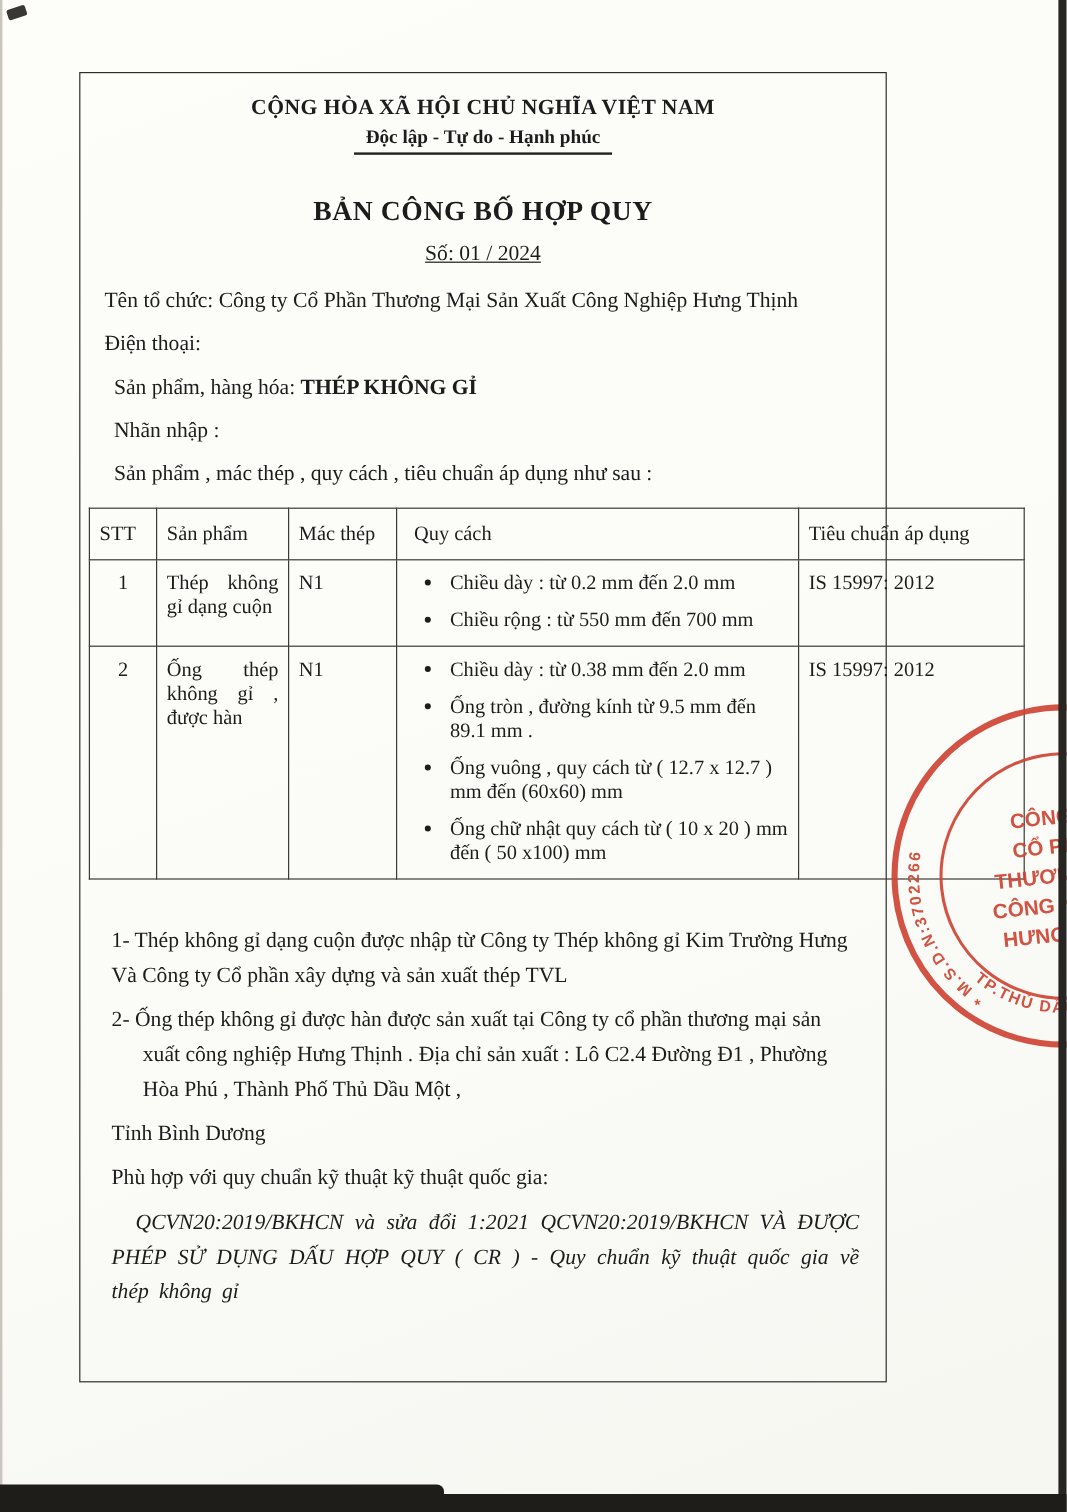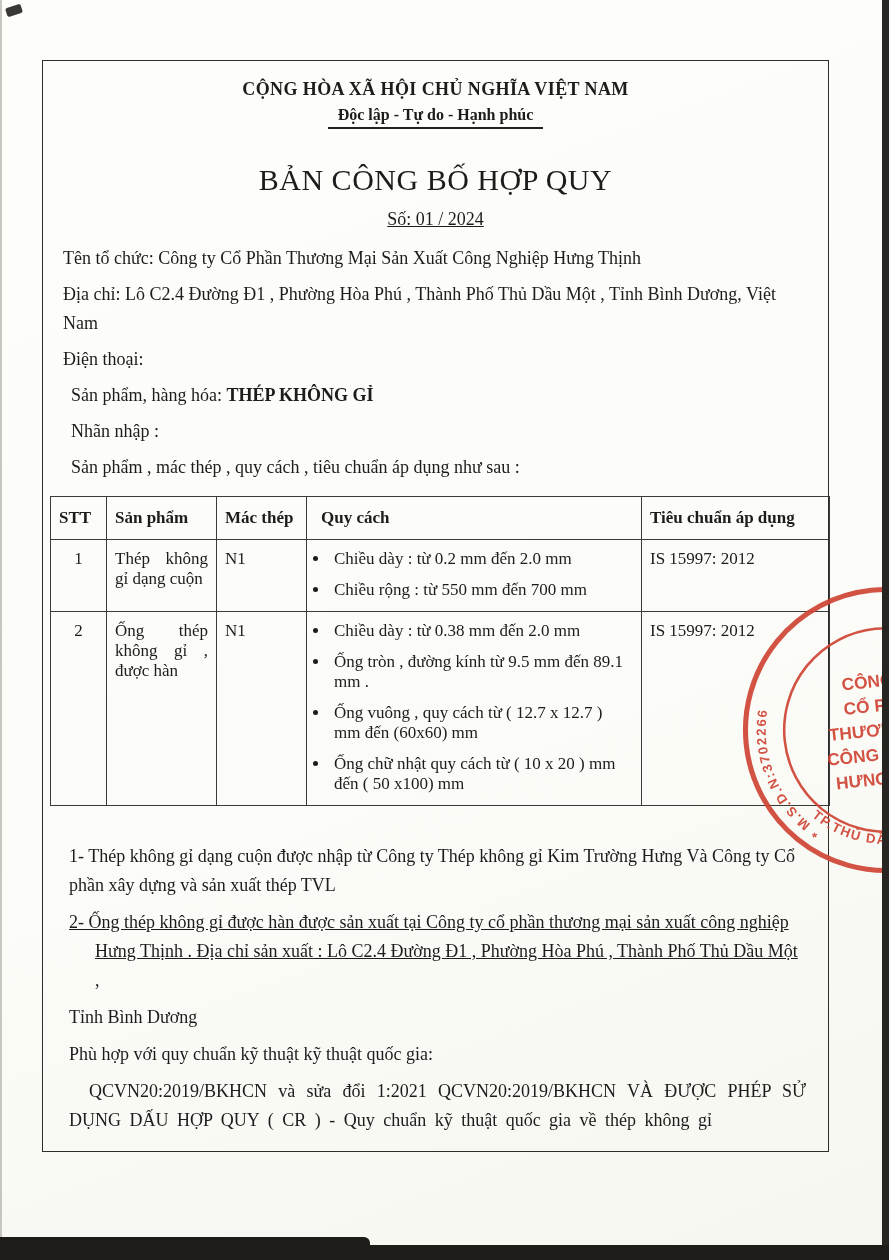--- a/index.html
+++ b/index.html
@@ -12,66 +12,66 @@
   }
 
   
   .edge-right  { position:absolute; top:0; right:0; width:7px; height:100%; background:#272623; }
   .edge-bottom { position:absolute; bottom:0; left:0; width:100%; height:15px; background:#1e1d1a; }
   .edge-bottom-left { position:absolute; bottom:0; left:0; width:370px; height:23px; background:#1e1d1a; border-top-right-radius:6px; }
   .edge-left   { position:absolute; top:0; left:0; width:2px; height:100%; background:#c9c6c0; }
   .corner-mark { position:absolute; top:6px; left:6px; width:16px; height:9px; background:#3a3835; transform:rotate(-18deg); border-radius:2px; }
 
   .frame {
-    position:absolute; left:42px; top:60px; width:787px; height:1092px;
+    position:absolute; left:66px; top:60px; width:673px; height:1092px;
     border:1.6px solid #2e2d2b; padding:16px 6px 10px 6px;
   }
 
   .center { text-align:center; }
   .nat-line1 { font-weight:bold; font-size:18px; letter-spacing:.4px; margin-top:2px; }
   .nat-line2-wrap { margin-top:6px; }
   .nat-line2 { display:inline-block; font-weight:bold; font-size:16px; border-bottom:2px solid #222; padding:0 10px 3px 10px; }
 
-  .doc-title { font-weight:normal; font-size:30px; letter-spacing:.5px; margin-top:34px; }
+  .doc-title { font-weight:bold; font-size:23px; letter-spacing:.5px; margin-top:34px; }
   .doc-number { font-size:18px; margin-top:12px;text-decoration:underline; }
 
   .body-text { padding:0 14px; }
   .body-text p { font-size:18px; line-height:29px; margin-top:7px; }
   .indent-sm { padding-left:8px; }
   .bold { font-weight:bold; }
 
   table.spec {
     width:779px; margin:14px 1px 0 1px;
     border-collapse:collapse; table-layout:fixed;
     font-size:17px;
   }
   table.spec th, table.spec td {
     border:1.2px solid #3a3a38; vertical-align:top;
     padding:9px 8px;
   }
-  table.spec th { font-weight:bold; text-align:left; padding-top:11px; padding-bottom:11px; }
+  table.spec th { font-weight:normal; text-align:left; padding-top:11px; padding-bottom:11px; }
   .col-stt  { width:56px; }
   .col-sp   { width:110px; }
   .col-mt   { width:90px; }
   .col-qc   { width:335px; }
   .col-tc   { width:188px; }
   th.c, td.c { text-align:center; }
   td.sp { padding:12px 10px; text-align:justify; }
   td.mt { padding:12px 0 12px 22px; }
   td.qc { padding:12px 10px 12px 14px; }
-  td.qc ul { list-style:disc; margin-left:15px; }
+  td.qc ul { list-style:disc; margin-left:32px; }
   td.qc li { margin-bottom:11px; padding-left:4px; }
   td.qc li:last-child { margin-bottom:2px; }
   td.tc { padding:12px 10px; }
   td.stt { padding-top:14px; }
 
   .notes { padding:0 16px 0 20px; margin-top:36px; }
   .notes p { font-size:18px; line-height:29px; margin-top:8px; }
-  .note-hang { padding-left:26px; text-indent:-26px;text-decoration:underline; }
-  .final-para { text-align:justify; text-indent:20px; word-spacing:4px; }
+  .note-hang { padding-left:26px; text-indent:-26px; }
+  .final-para { text-align:justify; text-indent:20px; word-spacing:4px;font-style:italic; }
 
   
   .stamp {
     position:absolute; left:718px; top:562px; width:336px; height:336px;
     transform:rotate(-6deg); opacity:.92; pointer-events:none;
   }
   .stamp text { fill:#cf4434; font-family:"Liberation Sans","DejaVu Sans",sans-serif; font-weight:bold; }
   .stamp .ctr { font-size:17px; text-anchor:middle; }
   .stamp .arc { font-size:13px; letter-spacing:1.5px; }
 </style>
@@ -88,21 +88,20 @@
     <div class="center nat-line1">CỘNG HÒA XÃ HỘI CHỦ NGHĨA VIỆT NAM</div>
     <div class="center nat-line2-wrap">
       <span class="nat-line2">Độc lập - Tự do - Hạnh phúc</span>
     </div>
 
     <div class="center doc-title">BẢN CÔNG BỐ HỢP QUY</div>
     <div class="center doc-number">Số: 01 / 2024</div>
 
     <div class="body-text">
       <p style="margin-top:14px">Tên tổ chức: Công ty Cổ Phần Thương Mại Sản Xuất Công Nghiệp Hưng Thịnh</p>
-      <p>Địa chỉ: Lô C2.4 Đường Đ1 , Phường Hòa Phú , Thành Phố Thủ Dầu Một , Tỉnh Bình Dương, Việt Nam</p>
       <p>Điện thoại:</p>
       <p class="indent-sm"><span>Sản phẩm, hàng hóa: </span><span class="bold">THÉP KHÔNG GỈ</span></p>
       <p class="indent-sm">Nhãn nhập :</p>
       <p class="indent-sm">Sản phẩm , mác thép , quy cách , tiêu chuẩn áp dụng như sau :</p>
     </div>
 
     <table class="spec">
       <colgroup>
         <col class="col-stt">
           <col class="col-sp">

